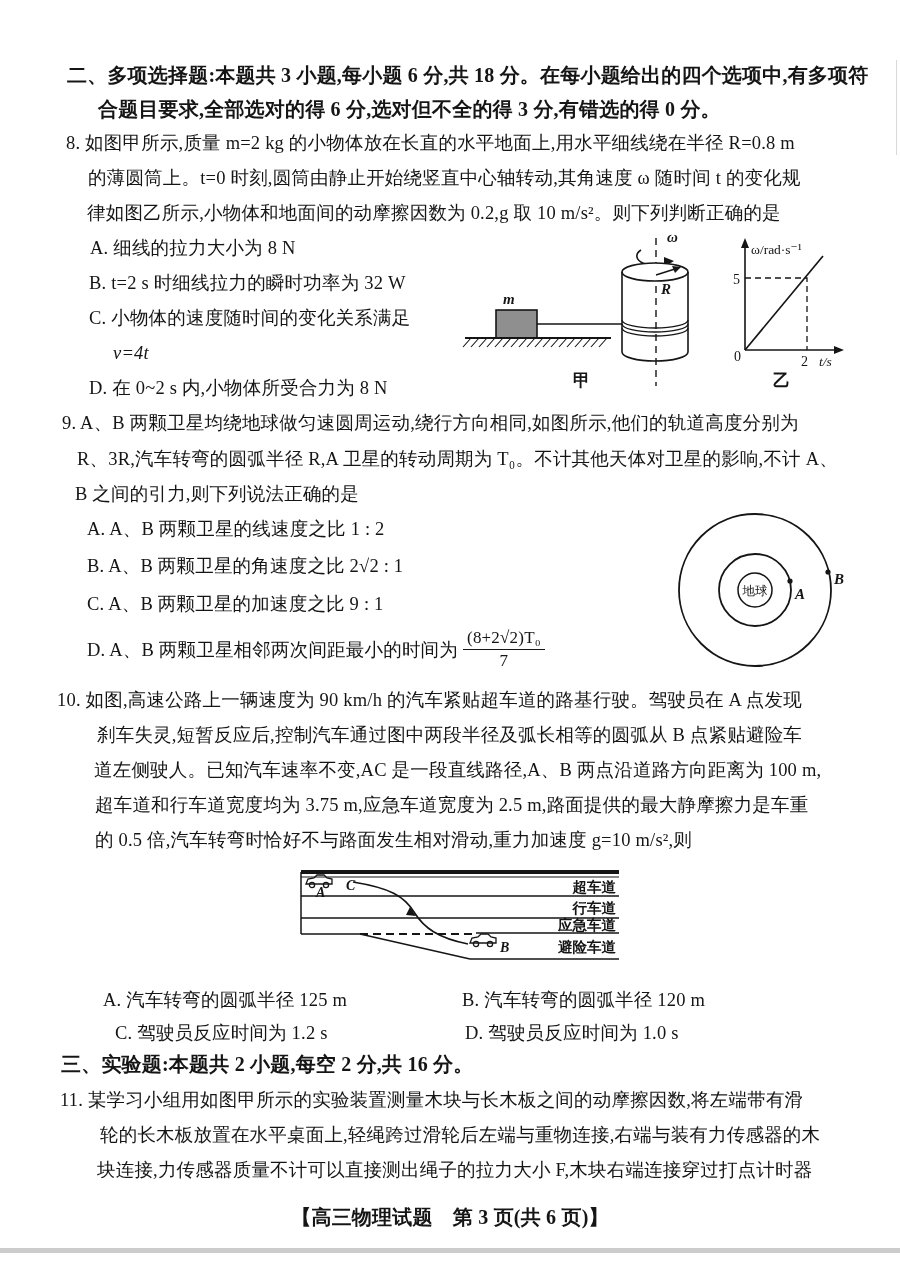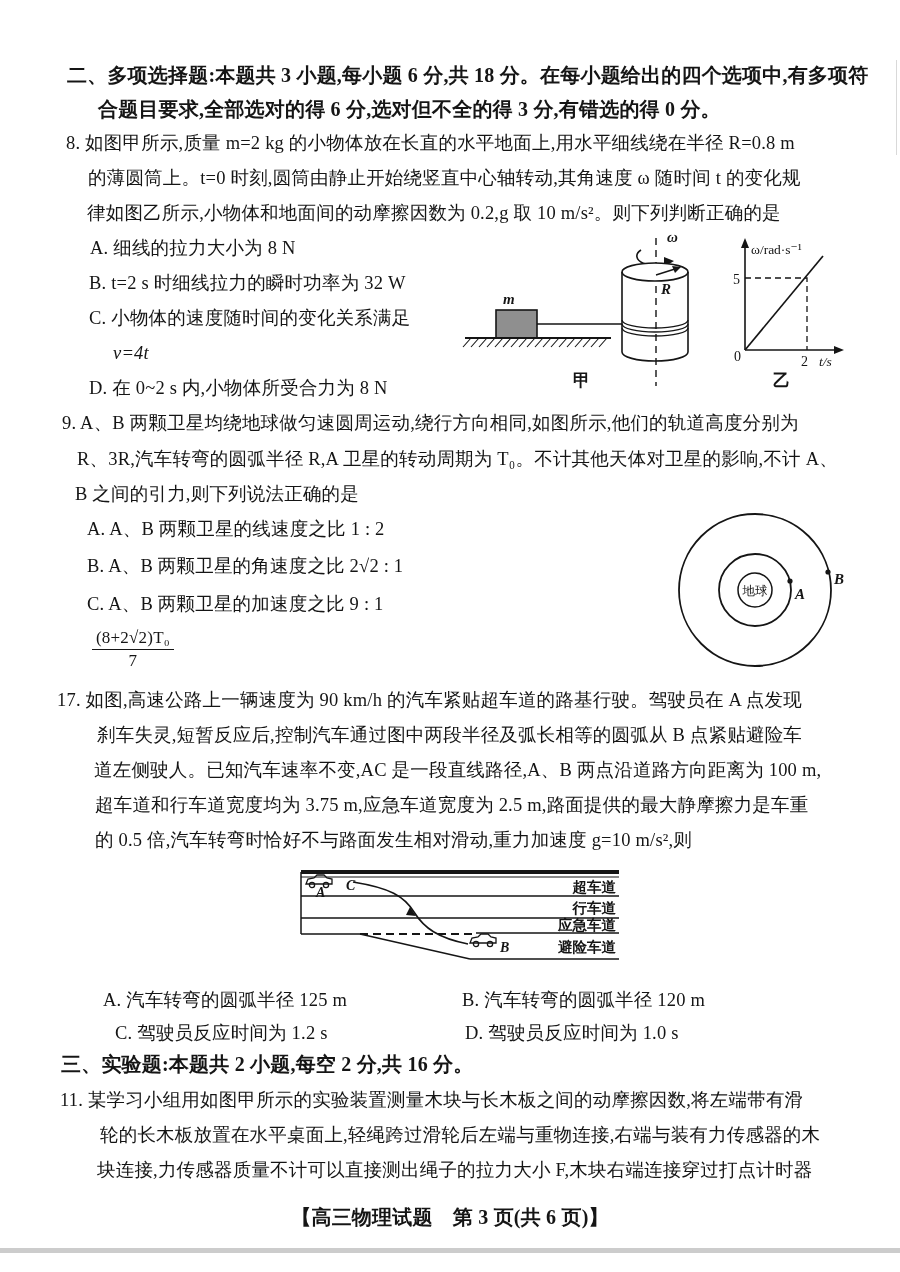--- a/index.html
+++ b/index.html
@@ -84,38 +84,39 @@
   </g>
 </svg>
 
 <div class="line" style="top:411px;left:62px;">9. A、B 两颗卫星均绕地球做匀速圆周运动,绕行方向相同,如图所示,他们的轨道高度分别为</div>
 <div class="line" style="top:447px;left:77px;">R、3R,汽车转弯的圆弧半径 R,A 卫星的转动周期为 T₀。不计其他天体对卫星的影响,不计 A、</div>
 <div class="line" style="top:482px;left:75px;">B 之间的引力,则下列说法正确的是</div>
 <div class="line" style="top:517px;left:87px;">A. A、B 两颗卫星的线速度之比 1 : 2</div>
 <div class="line" style="top:554px;left:87px;">B. A、B 两颗卫星的角速度之比 2√2 : 1</div>
 <div class="line" style="top:592px;left:87px;">C. A、B 两颗卫星的加速度之比 9 : 1</div>
 <div class="line frac-line" style="top:628px;left:87px;">
+  <span>D. A、B 两颗卫星相邻两次间距最小的时间为</span>
   <span class="frac">
     <span class="num">(8+2√2)T₀</span>
     <span class="den">7</span>
   </span>
 </div>
 
 <svg style="left:668px;top:502px;" width="200" height="185" viewBox="0 0 200 185">
   <circle cx="87" cy="88" r="76" fill="none" stroke="#151515" stroke-width="1.8"></circle>
   <circle cx="87" cy="88" r="36" fill="none" stroke="#151515" stroke-width="1.8"></circle>
   <circle cx="87" cy="88" r="17" fill="none" stroke="#151515" stroke-width="1.5"></circle>
   <text x="87" y="93" font-size="12.5" text-anchor="middle">地球</text>
   <circle cx="122" cy="79" r="2.6" fill="#151515"></circle>
   <text class="it" x="127" y="97" font-size="15" font-weight="bold">A</text>
   <circle cx="160" cy="70" r="2.6" fill="#151515"></circle>
   <text class="it" x="166" y="82" font-size="15" font-weight="bold">B</text>
 </svg>
 
-<div class="line" style="top:688px;left:57px;">17. 如图,高速公路上一辆速度为 90 km/h 的汽车紧贴超车道的路基行驶。驾驶员在 A 点发现</div>
+<div class="line" style="top:688px;left:57px;">10. 如图,高速公路上一辆速度为 90 km/h 的汽车紧贴超车道的路基行驶。驾驶员在 A 点发现</div>
 <div class="line" style="top:723px;left:97px;">刹车失灵,短暂反应后,控制汽车通过图中两段半径及弧长相等的圆弧从 B 点紧贴避险车</div>
 <div class="line" style="top:758px;left:94px;">道左侧驶人。已知汽车速率不变,AC 是一段直线路径,A、B 两点沿道路方向距离为 100 m,</div>
 <div class="line" style="top:793px;left:95px;">超车道和行车道宽度均为 3.75 m,应急车道宽度为 2.5 m,路面提供的最大静摩擦力是车重</div>
 <div class="line" style="top:828px;left:95px;">的 0.5 倍,汽车转弯时恰好不与路面发生相对滑动,重力加速度 g=10 m/s²,则</div>
 
 <svg style="left:298px;top:866px;" width="330" height="108" viewBox="0 0 330 108">
   <g>
     <line x1="3" y1="6" x2="321" y2="6" stroke="#151515" stroke-width="4"></line>
     <line x1="3" y1="11" x2="321" y2="11" stroke="#151515" stroke-width="1.2"></line>
     <line x1="3" y1="30" x2="321" y2="30" stroke="#151515" stroke-width="1.3"></line>

